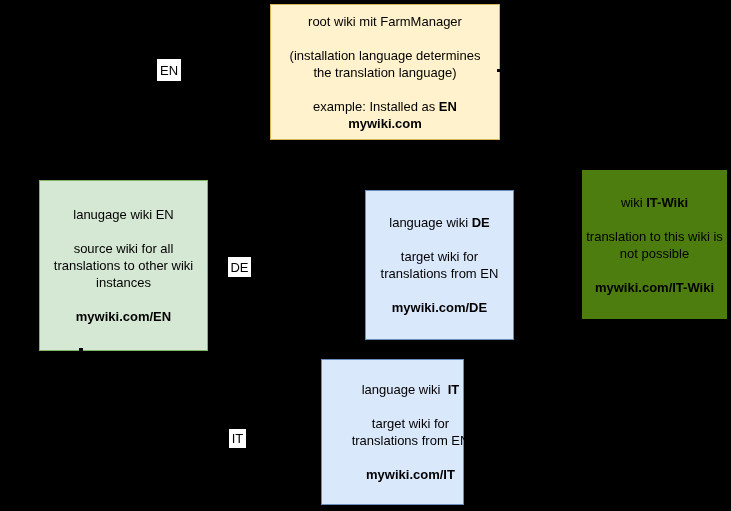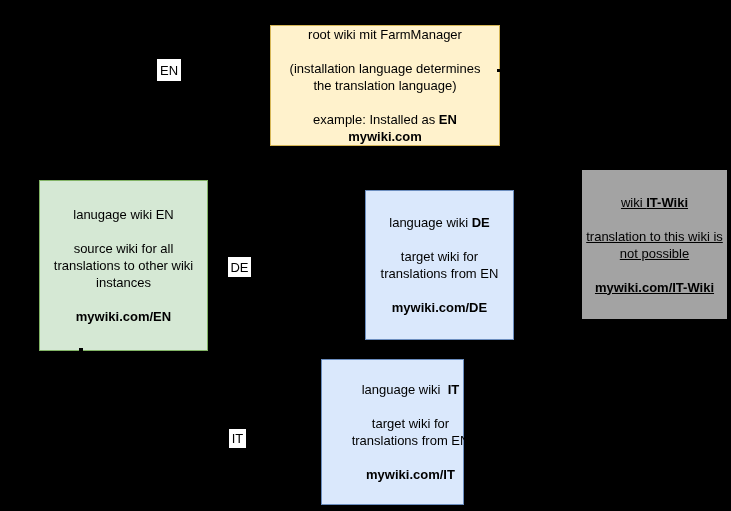--- a/index.html
+++ b/index.html
@@ -19,25 +19,25 @@
     justify-content: center;
     align-items: center;
     text-align: center;
     font-size: 13px;
     line-height: 17px;
   }
   .line { white-space: pre; }
   .gap  { height: 17px; }
   b { font-weight: bold; }
 
-  .node-root   { left:270px; top:4px;   width:230px; height:121px; background:#FFF2CC; border:1px solid #D6B656;margin-top:21px; }
+  .node-root   { left:270px; top:4px;   width:230px; height:136px; background:#FFF2CC; border:1px solid #D6B656; }
   .node-en     { left:1px;   top:180px; width:169px; height:171px; background:#D5E8D4; border:1px solid #82B366;margin-left:38px; }
   .node-de     { left:321px; top:190px; width:149px; height:150px; background:#DAE8FC; border:1px solid #6C8EBF;margin-left:44px; }
   .node-it     { left:321px; top:359px; width:143px; height:146px; background:#DAE8FC; border:1px solid #6C8EBF;padding-left:36px; }
-  .node-itwiki { left:581px; top:169px; width:147px; height:151px; background:#a3a3a3; border:1px solid #000000;text-decoration:underline; }
+  .node-itwiki { left:581px; top:169px; width:147px; height:151px; background:#4d7c0f; border:1px solid #000000; }
 
   .edge-label {
     position: absolute;
     background: #FFFFFF;
     color: #000000;
     font-size: 13px;
     display: flex;
     justify-content: center;
     align-items: center;
     text-align: center;

